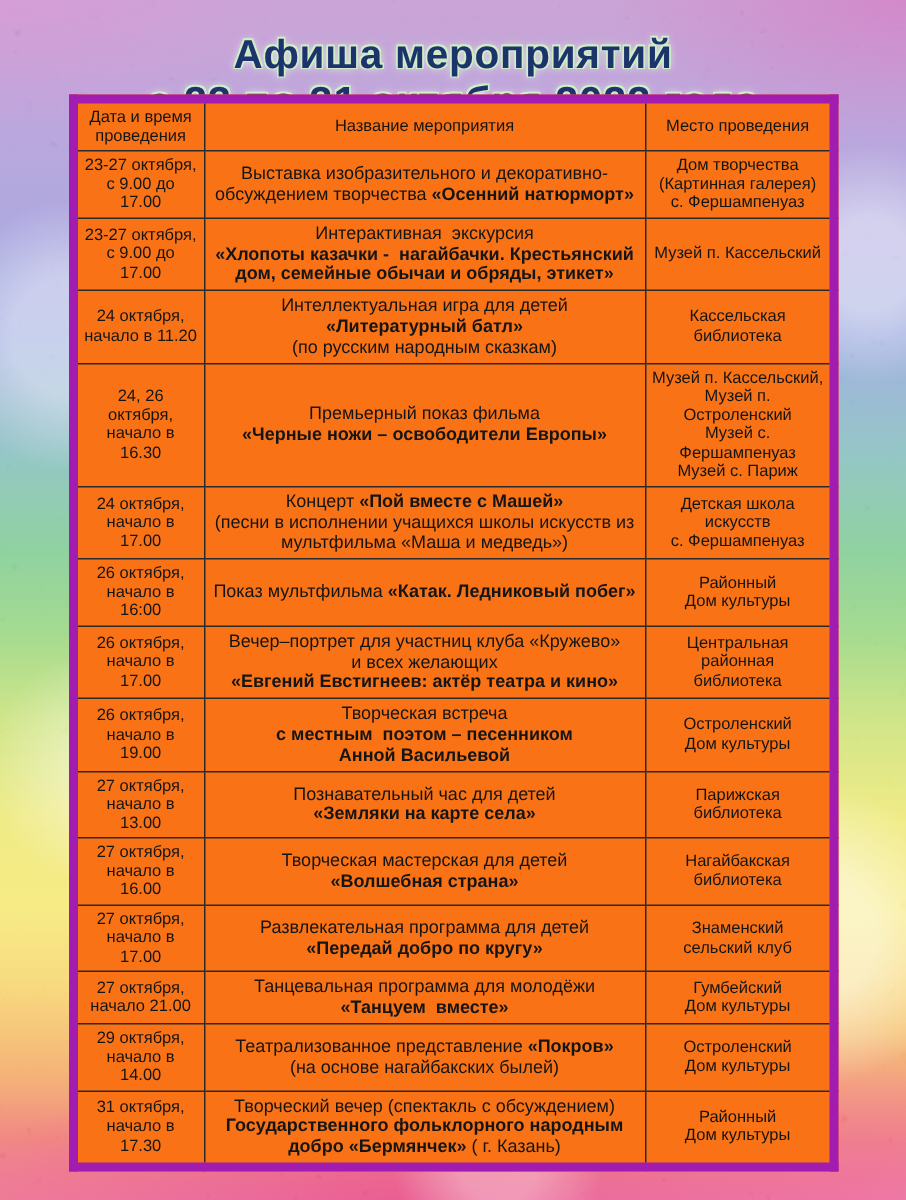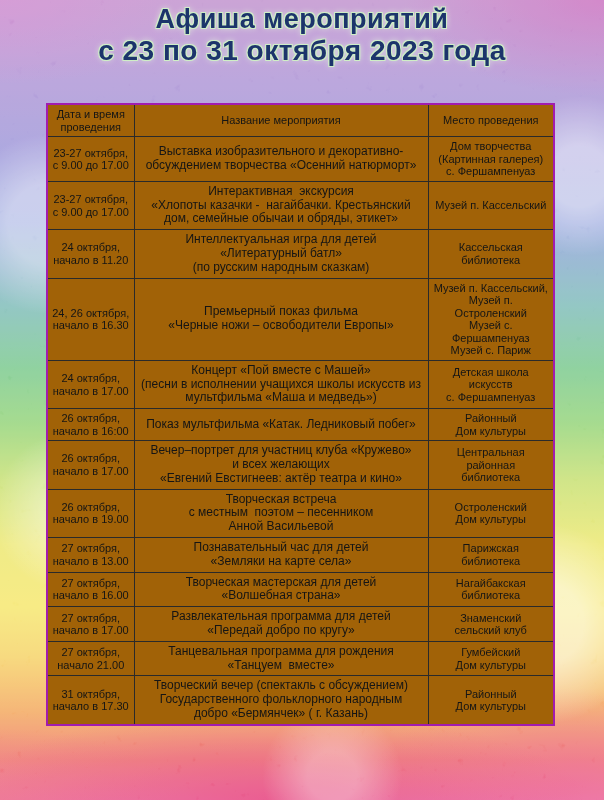--- a/index.html
+++ b/index.html
@@ -30,37 +30,37 @@
   .texture{position:absolute;inset:0;z-index:1;opacity:.5;mix-blend-mode:soft-light;}
   
   .title{
     position:relative;z-index:2;text-align:center;
     color:#1c346b;font-weight:bold;letter-spacing:.5px;
     text-shadow:
       -1px -1px 0 #cfeec6, 1px -1px 0 #cfeec6,
       -1px  1px 0 #cfeec6, 1px  1px 0 #cfeec6,
        0 0 6px #e4f7dd;
   }
-  .title-l1{font-size:27px;padding-top:4px;}
+  .title-l1{font-size:27px;padding-top:21px;}
   .title-l2{font-size:28px;margin-top:0;}
   
   .table-wrap{position:absolute;left:46px;top:63px;width:507px;z-index:2;}
   table.events{
     width:100%;border-collapse:collapse;table-layout:fixed;
-    background:#a16207;border:2px solid #a21caf;margin-top:40px;
+    background:#f97316;border:6px solid #a21caf;
   }
   .events th,.events td{
     border:1.5px solid #2a2a2a;text-align:center;vertical-align:middle;
     color:#151515;padding:3px 4px;
   }
   .events th{font-weight:normal;font-size:11px;line-height:1.15;}
   td.c-date{font-size:11px;line-height:1.14;}
   td.c-event{font-size:12px;line-height:1.15;}
   td.c-place{font-size:11px;line-height:1.14;}
-  .b{font-weight:normal;}
+  .b{font-weight:bold;}
 </style>
 </head>
 <body>
 
 <div class="bg"></div>
 <svg class="texture" width="604" height="800" aria-hidden="true">
   <filter id="wc">
       <feTurbulence type="fractalNoise" baseFrequency="0.12" numOctaves="3" seed="7"></feTurbulence>
     <feColorMatrix type="matrix" values="0 0 0 0 1  0 0 0 0 1  0 0 0 0 1  0.9 0.9 0.9 0 0"></feColorMatrix>
   </filter>
@@ -185,27 +185,35 @@
     <td class="c-event">
             <div><span>Развлекательная программа для детей</span></div>
             <div><span class="b">«Передай добро по кругу»</span></div>
           </td>
     <td class="c-place">Знаменский<br>сельский клуб</td>
   </tr>
 
   <tr>
     <td class="c-date">27 октября,<br>начало 21.00</td>
     <td class="c-event">
-            <div><span>Танцевальная программа для рождения</span></div>
+            <div><span>Танцевальная программа для молодёжи</span></div>
             <div><span class="b">«Танцуем&nbsp; вместе»</span></div>
           </td>
     <td class="c-place">Гумбейский<br>Дом культуры</td>
   </tr>
 
 
+  <tr>
+    <td class="c-date">29 октября,<br>начало в 14.00</td>
+    <td class="c-event">
+            <div><span>Театрализованное представление </span><span class="b">«Покров»</span></div>
+            <div><span>(на основе нагайбакских былей)</span></div>
+          </td>
+    <td class="c-place">Остроленский<br>Дом культуры</td>
+  </tr>
 
   <tr>
     <td class="c-date">31 октября,<br>начало в 17.30</td>
     <td class="c-event">
             <div><span>Творческий вечер (спектакль с обсуждением)</span></div>
             <div><span class="b">Государственного фольклорного народным</span></div>
             <div><span class="b">добро «Бермянчек»</span><span> ( г. Казань)</span></div>
           </td>
     <td class="c-place">Районный<br>Дом культуры</td>
   </tr>

